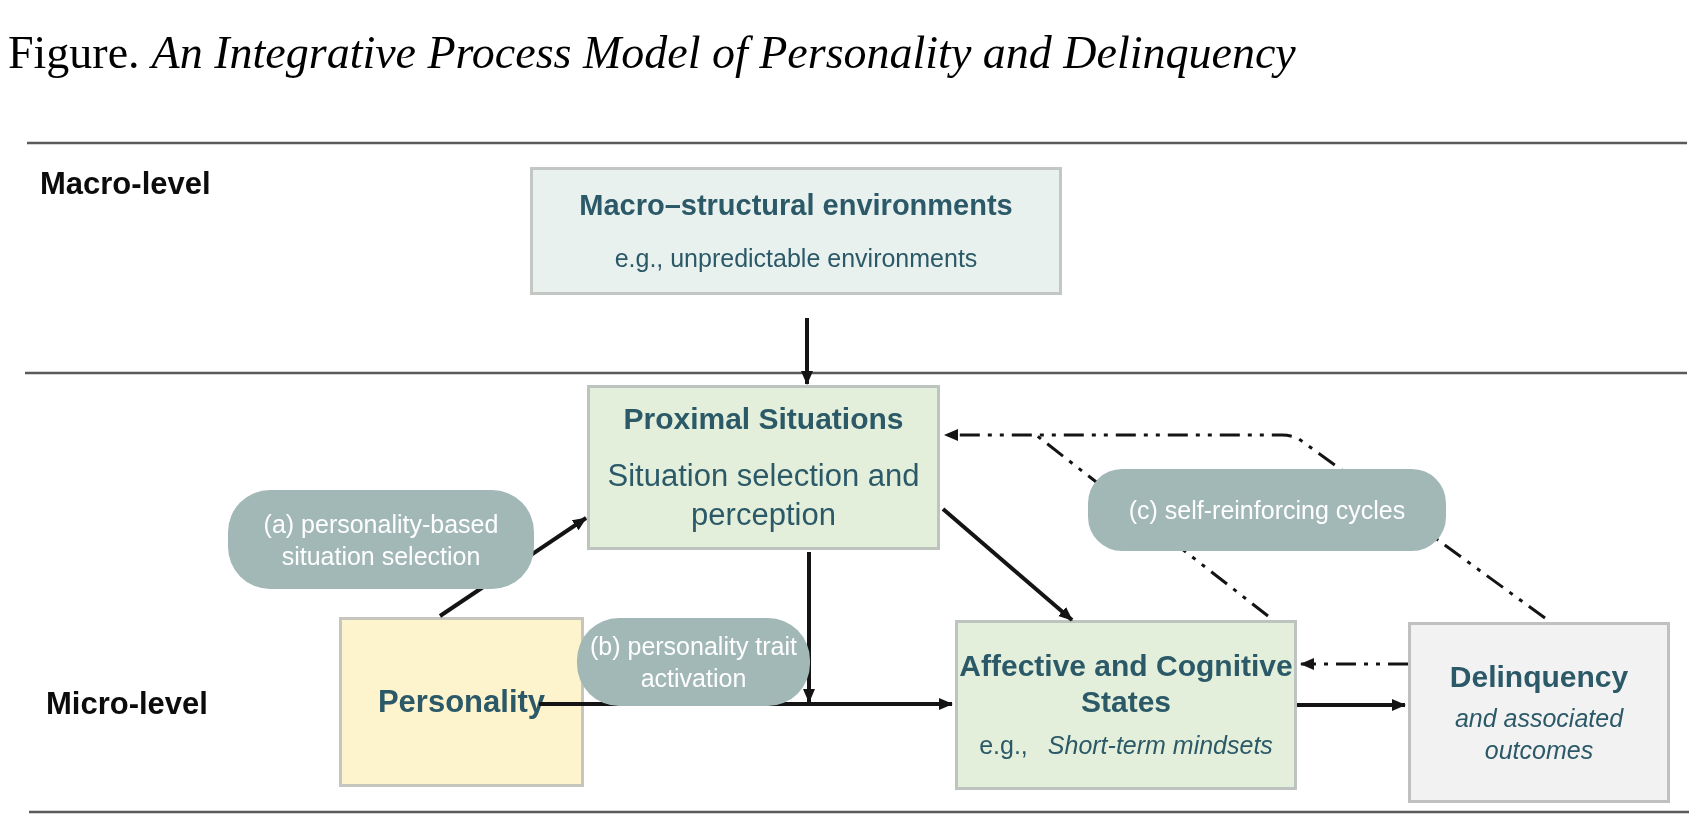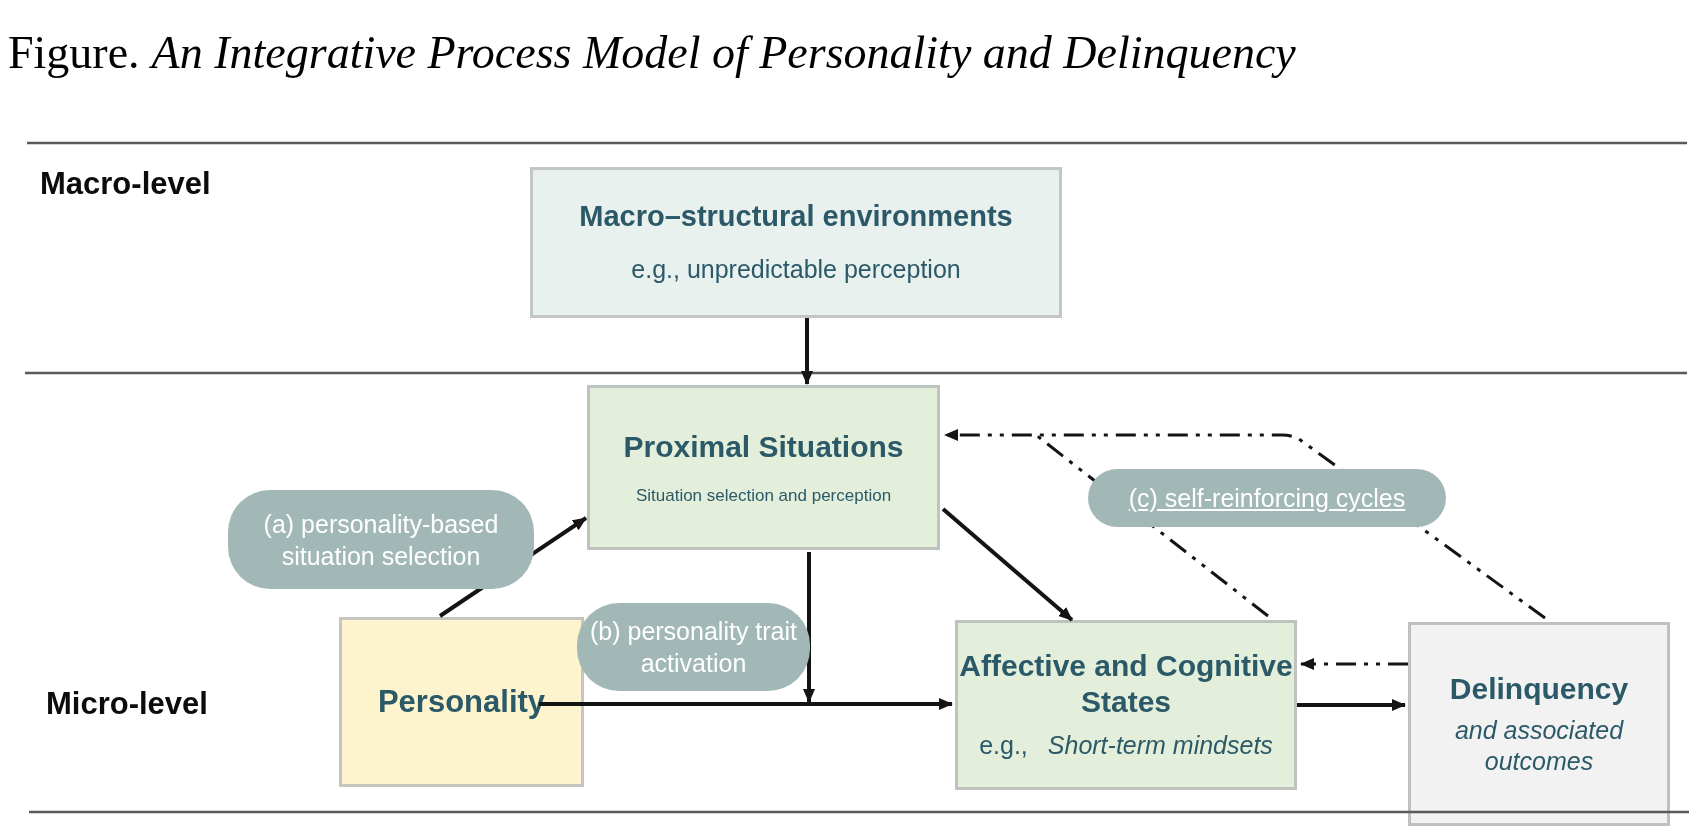--- a/index.html
+++ b/index.html
@@ -33,48 +33,48 @@
   
   .box{
     position:absolute;z-index:1;
     display:flex;flex-direction:column;justify-content:center;align-items:center;
     text-align:center;box-sizing:border-box;
     border:3px solid #c2c7c4;
     color:#2b5968;
   }
   .box .bt{font-weight:bold;line-height:1.2;}
   .box .bs{line-height:1.25;}
-  .box.macro-box{left:530px;top:167px;width:532px;height:151px;background:#e8f1ee;gap:20px;justify-content:center;}
+  .box.macro-box{left:530px;top:167px;width:532px;height:128px;background:#e8f1ee;gap:20px;justify-content:center;}
   .box.macro-box .bt{font-size:29px;}
   .box.macro-box .bs{font-size:25px;}
   .box.proximal-box{left:587px;top:385px;width:353px;height:165px;background:#e3efda;gap:20px;border-color:#bdc4bf;}
   .box.proximal-box .bt{font-size:30px;}
-  .box.proximal-box .bs{font-size:17px;}
+  .box.proximal-box .bs{font-size:31px;}
   .box.personality-box{left:293px;top:617px;width:245px;height:170px;background:#fdf3cd;border-color:#c6c6bf;margin-left:46px;}
   .box.personality-box .bt{font-size:31px;}
   .box.affective-box{left:955px;top:620px;width:342px;height:170px;background:#e3efda;gap:10px;border-color:#bdc4bf;}
   .box.affective-box .bt{font-size:30px;}
   .box.affective-box .bs{font-size:25px;}
   .box.affective-box .bs .ital{font-style:italic;}
   .box.affective-box .bs .pref{margin-right:20px;}
-  .box.delinquency-box{left:1408px;top:622px;width:262px;height:204px;background:#f2f2f2;border-color:#c0c0c0;gap:8px;}
+  .box.delinquency-box{left:1408px;top:622px;width:262px;height:181px;background:#f2f2f2;border-color:#c0c0c0;gap:8px;}
   .box.delinquency-box .bt{font-size:30px;}
   .box.delinquency-box .bs{font-size:25px;font-style:italic;}
   
   .pill{
     position:absolute;z-index:3;
     display:flex;justify-content:center;align-items:center;
     text-align:center;box-sizing:border-box;
     background:#a2b8b7;color:#ffffff;
     font-size:25px;line-height:1.28;
     border-radius:42px;padding:4px 10px;
   }
   .pill.a{left:228px;top:490px;width:306px;height:99px;}
-  .pill.b{left:577px;top:603px;width:233px;height:88px;}
-  .pill.c{left:1088px;top:469px;width:358px;height:58px;border-radius:34px;text-decoration:underline;}
+  .pill.b{left:577px;top:618px;width:233px;height:88px;}
+  .pill.c{left:1088px;top:469px;width:358px;height:82px;border-radius:34px;}
 </style>
 </head>
 <body>
 
 <div class="canvas">
 
   <div class="fig-title">
     <span class="prefix">Figure.</span><span class="it">An Integrative Process Model of Personality and Delinquency</span>
   </div>
 
@@ -99,21 +99,21 @@
     <path class="dd" d="M1545,618 L1299,439 Q1291,435 1282,435 L945,435" marker-end="url(#ah)"></path>
     <path class="dd" d="M1268,616 L1036,435"></path>
     <line class="dd" x1="1408" y1="664" x2="1301" y2="664" marker-end="url(#ah)"></line>
   </svg>
 
   <div class="lvl macro">Macro-level</div>
   <div class="lvl micro">Micro-level</div>
 
   <div class="box macro-box">
     <div class="bt">Macro–structural environments</div>
-    <div class="bs">e.g., unpredictable perception</div>
+    <div class="bs">e.g., unpredictable environments</div>
   </div>
 
   <div class="box proximal-box">
     <div class="bt">Proximal Situations</div>
     <div class="bs">Situation selection and perception</div>
   </div>
 
   <div class="box personality-box">
     <div class="bt">Personality</div>
   </div>

